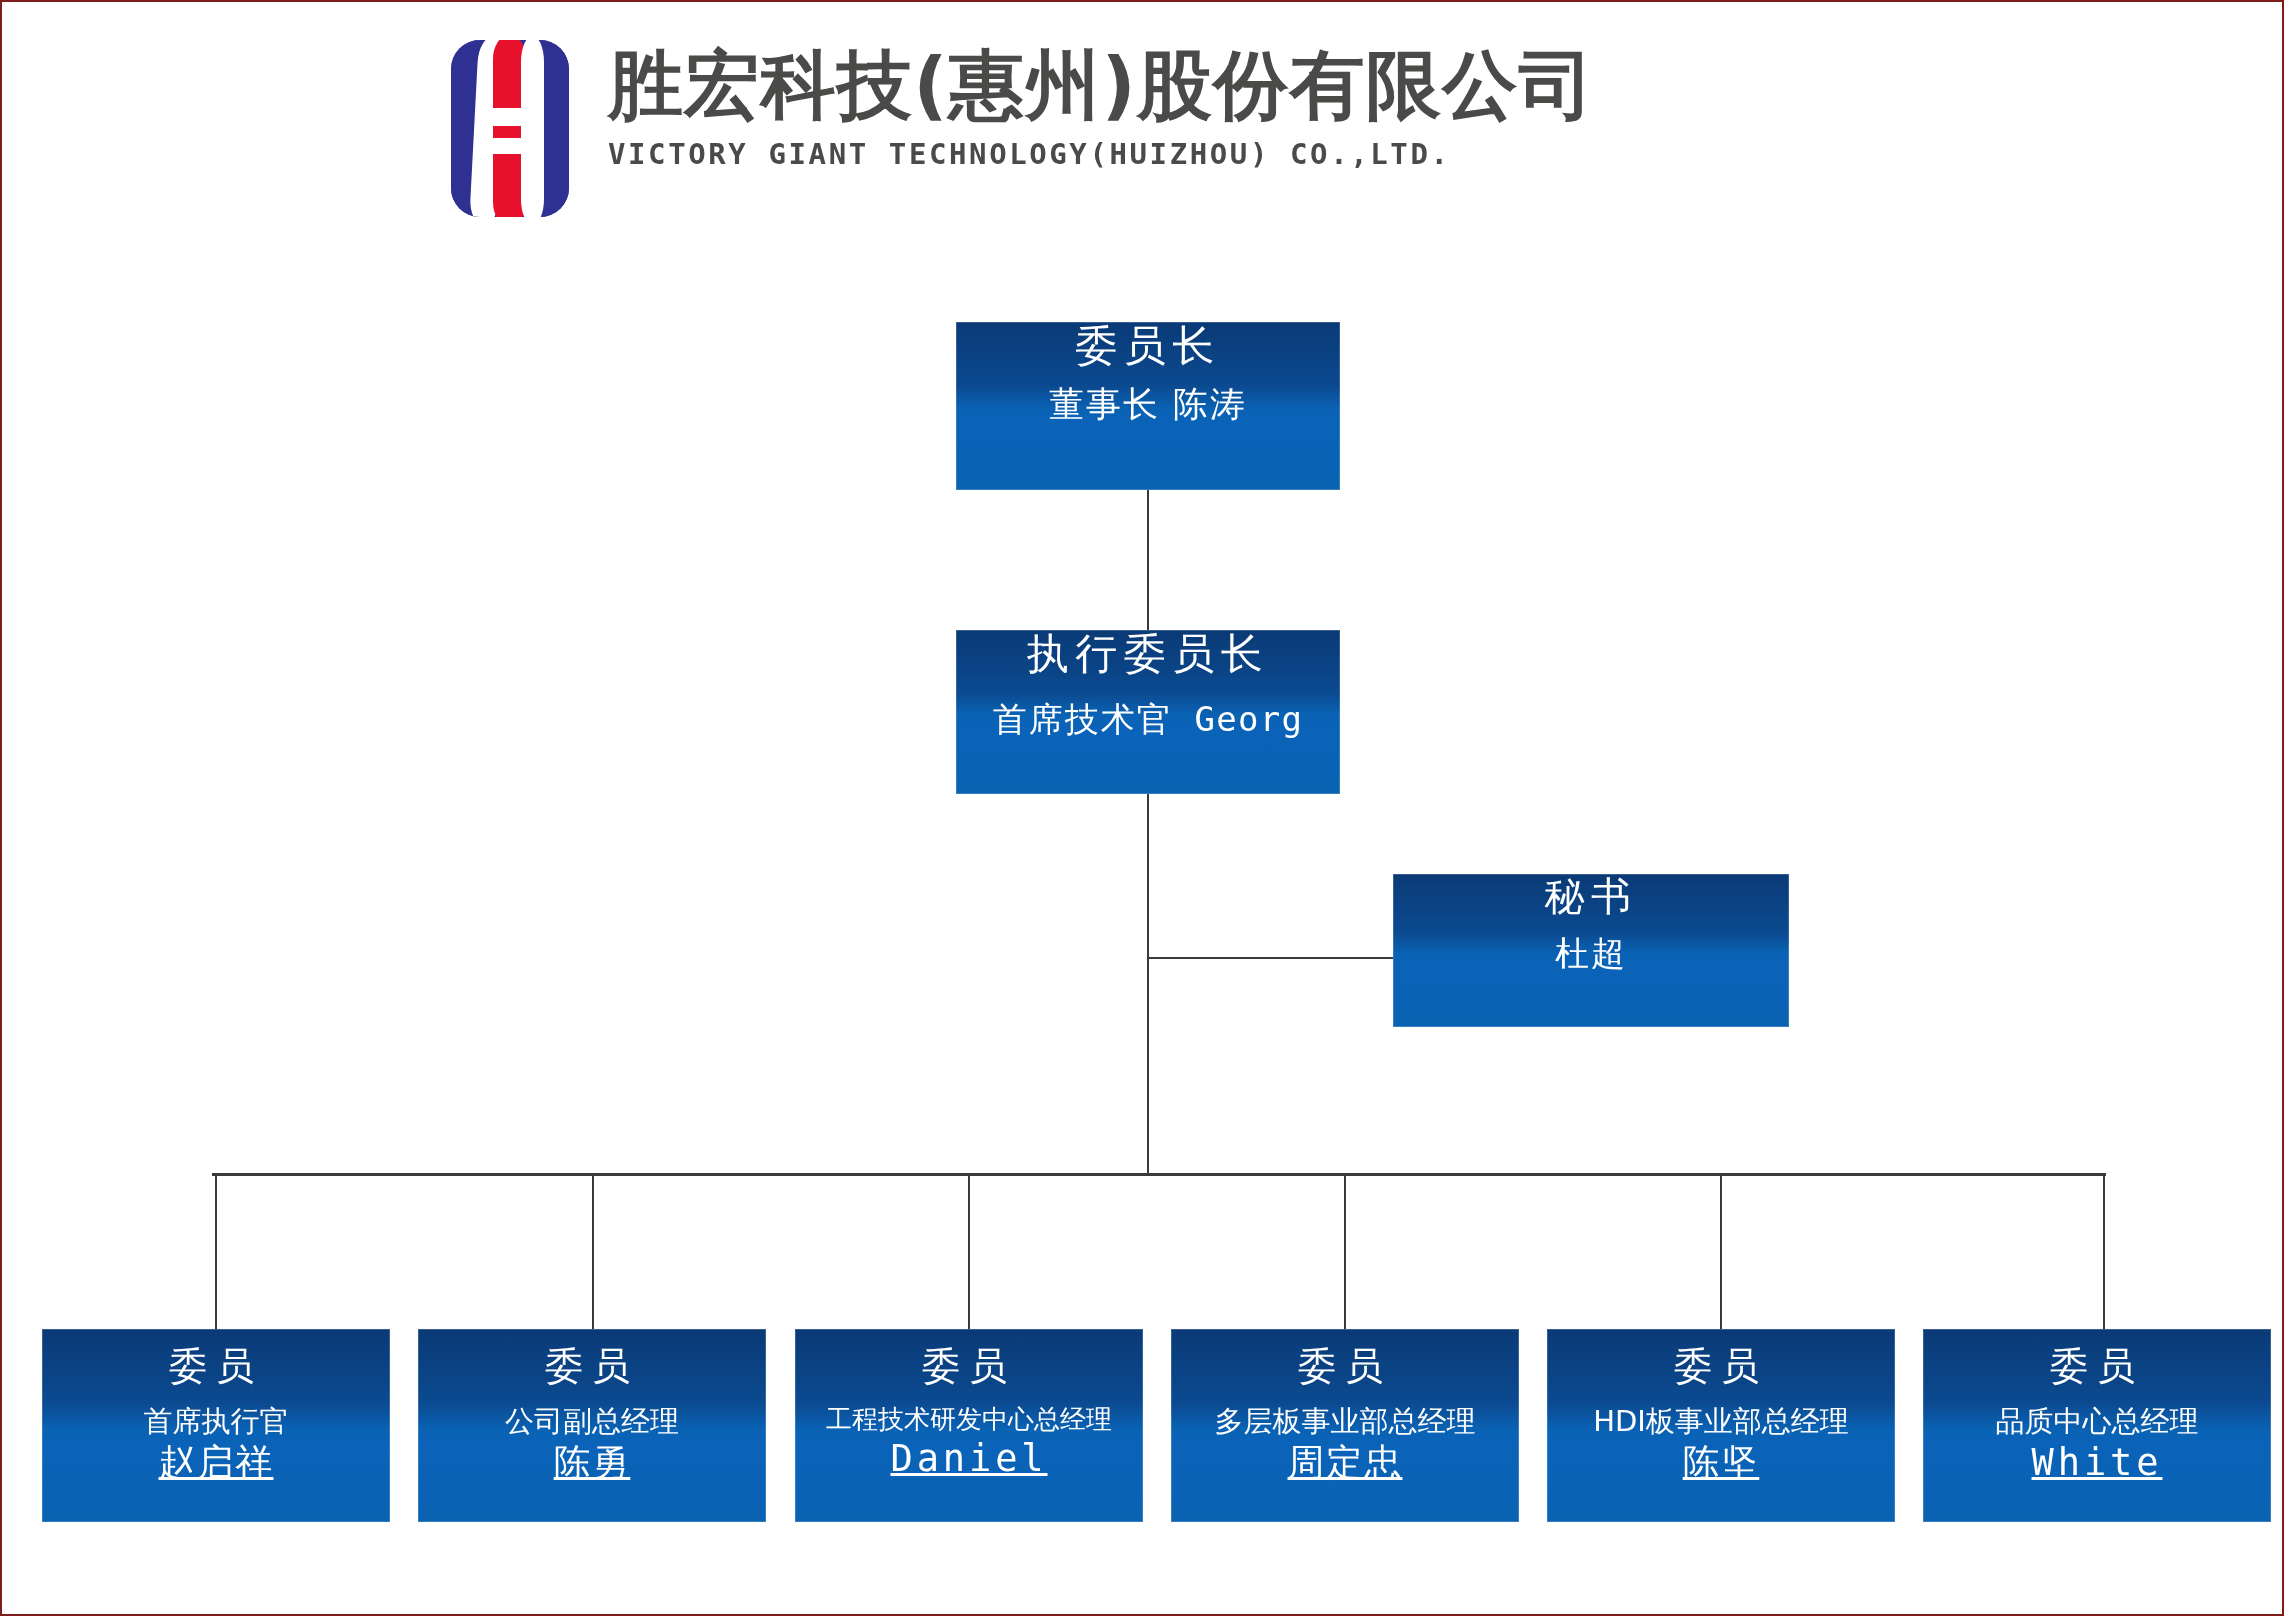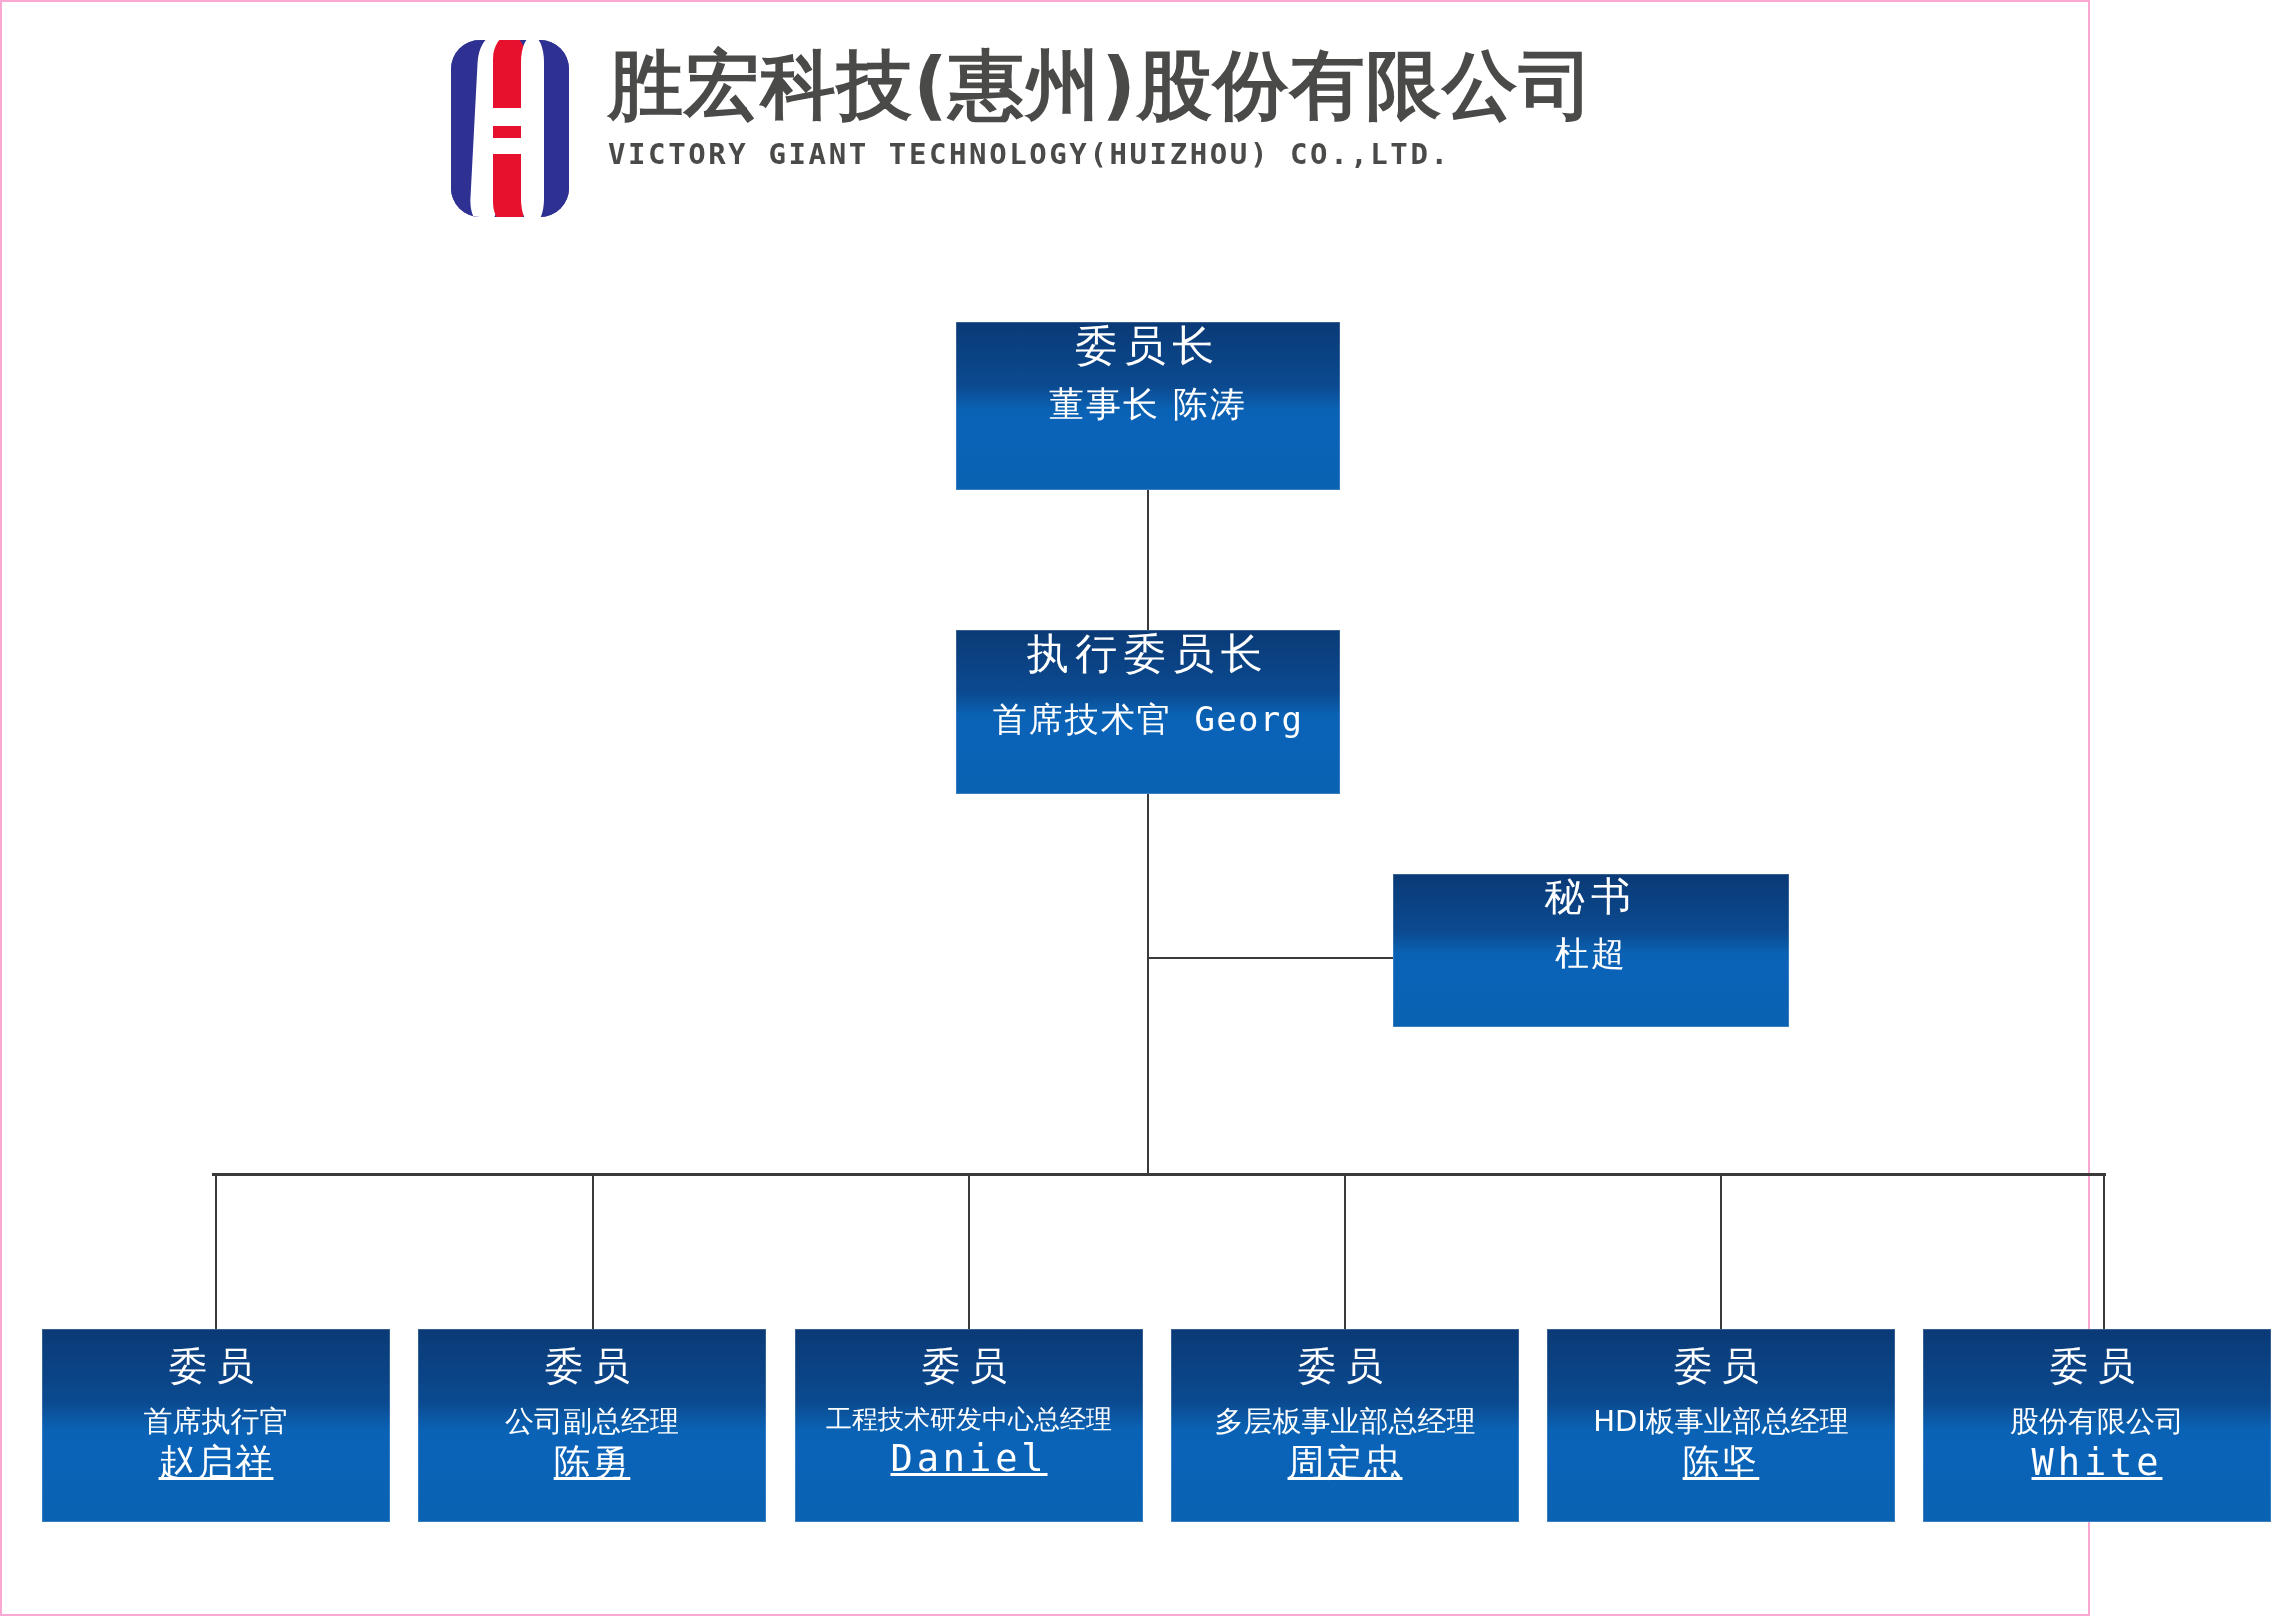--- a/index.html
+++ b/index.html
@@ -6,23 +6,23 @@
   * { margin:0; padding:0; box-sizing:border-box; }
   html,body { background:#ffffff; }
   body {
     width:2284px; height:1616px;
     font-family:"DejaVu Sans","Liberation Sans",sans-serif;
     position:relative; overflow:hidden;
   }
 
   
   #page {
-    position:absolute; left:0; top:0; width:2090px; height:1616px;
+    position:absolute; left:0; top:0; width:2284px; height:1616px;
     background:#ffffff;
-    border:2px solid #f9a8d4;
+    border:2px solid #7f1d1d;
   }
 
   
   #header {
     position:absolute; left:449px; top:38px;
     display:flex; align-items:flex-start; gap:39px;
   }
   #logo-mark {
     position:relative; width:118px; height:177px;
     border-radius:29px; overflow:hidden; background:#2e3192;
@@ -211,18 +211,18 @@
   </div>
 
   <div class="node member" style="left:1545px; width:348px;">
     <div class="title">委员</div>
     <div class="role">HDI板事业部总经理</div>
     <div class="person">陈坚</div>
   </div>
 
   <div class="node member" style="left:1921px; width:348px;">
     <div class="title">委员</div>
-    <div class="role">股份有限公司</div>
+    <div class="role">品质中心总经理</div>
     <div class="person mono">White</div>
   </div>
 
 </div>
 
 
 </body></html>

